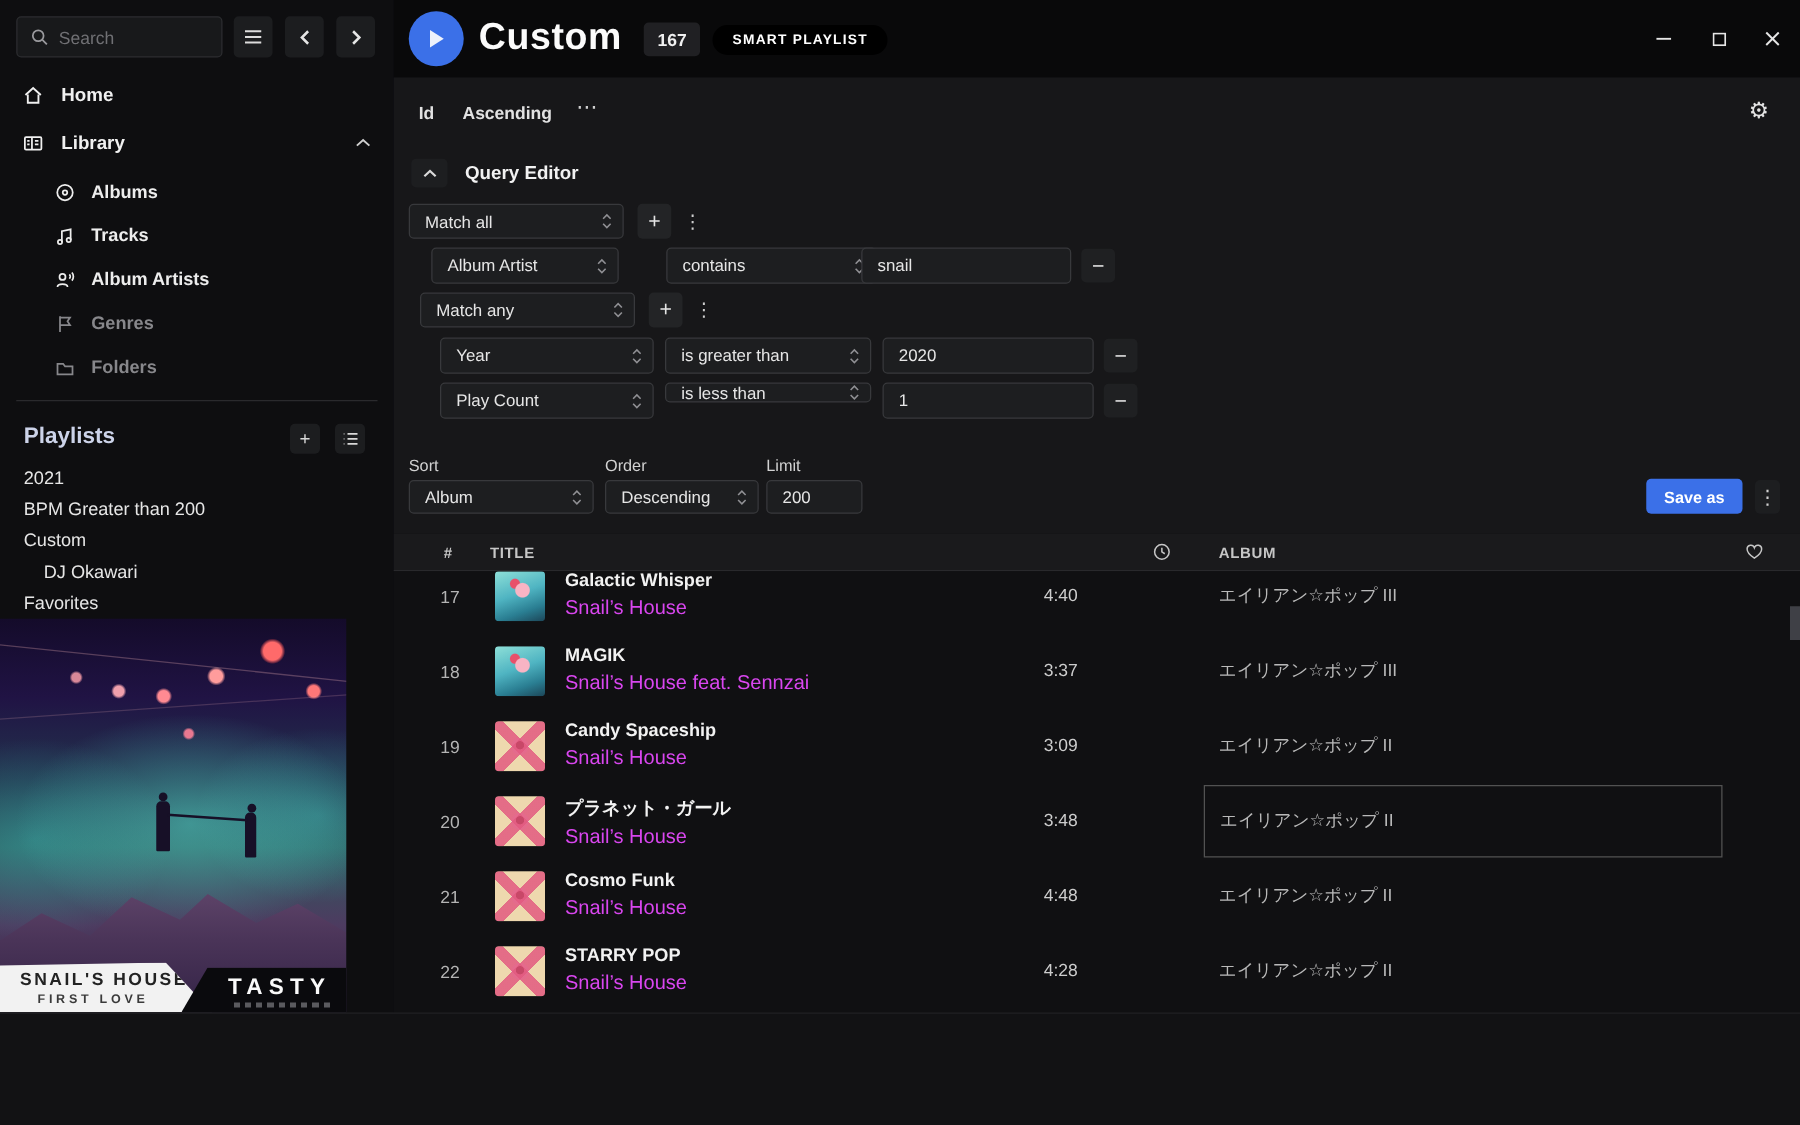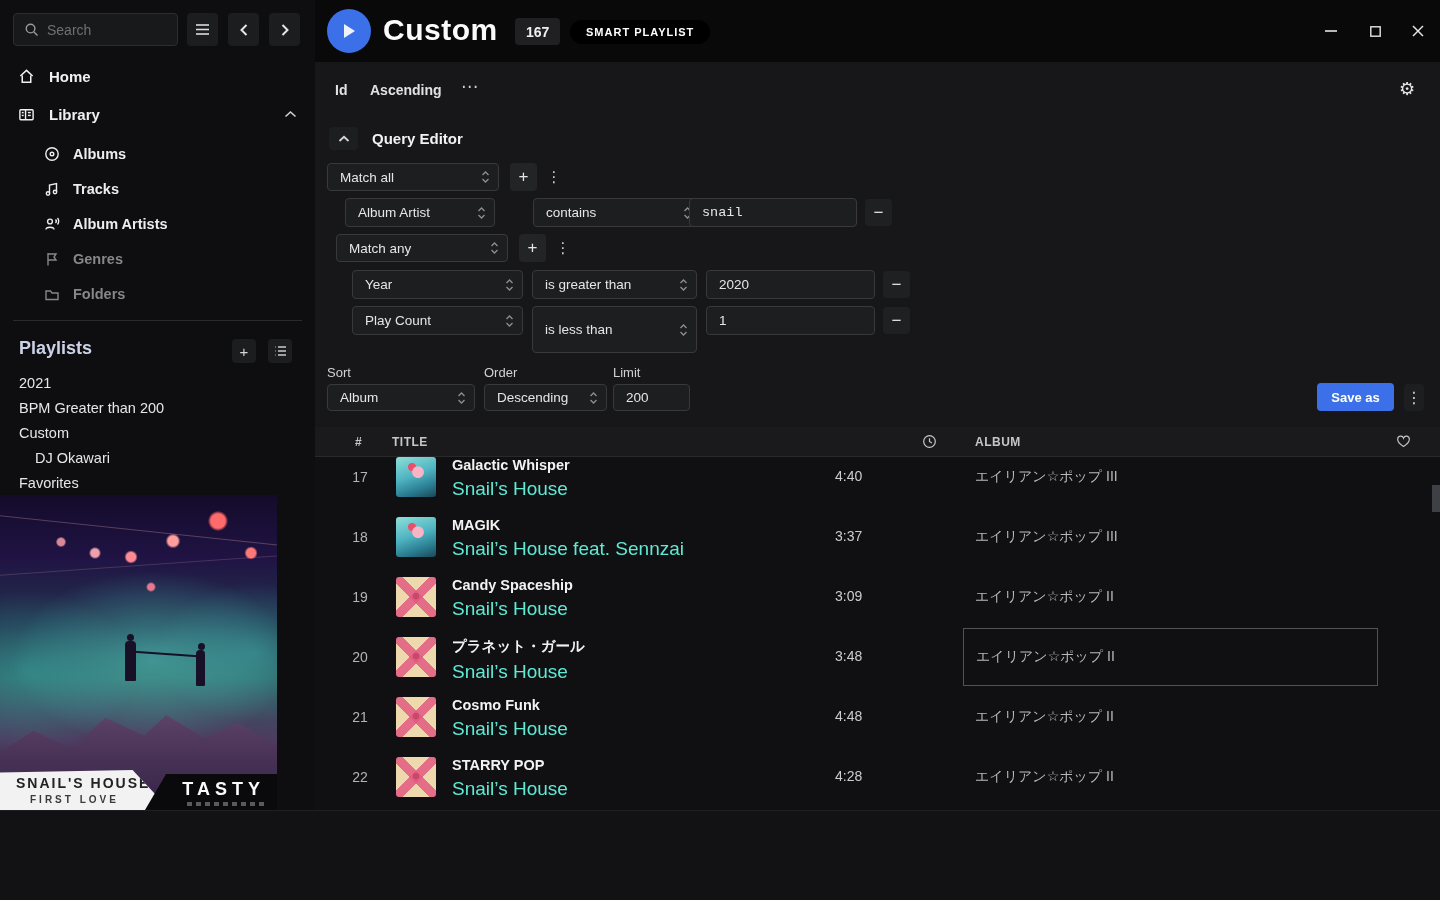--- a/index.html
+++ b/index.html
@@ -113,21 +113,21 @@
       radial-gradient(circle 6px at 40% 25%, #e8506a 0 60%, transparent 75%),
       linear-gradient(160deg,#8ee0d8 0%,#4fb4c2 45%,#2a7e92 75%,#1c4658 100%); }
   .art-b { background:
       radial-gradient(circle 5px at 50% 48%, #c84868 0 60%, transparent 72%),
       linear-gradient(45deg, transparent 42%, rgba(226,90,128,.85) 42% 58%, transparent 58%),
       linear-gradient(-45deg, transparent 42%, rgba(226,90,128,.85) 42% 58%, transparent 58%),
       radial-gradient(circle 17px at 50% 50%, #f0c8d4 0 40%, #eed8ae 41% 100%),
       #f4e6bc; }
   .trow .meta { position:absolute; left:137px; top:10px; display:flex; flex-direction:column; gap:5px; }
   .trow .t-title { font-size:14.5px; font-weight:600; color:#f2f2f2; }
-  .trow .t-artist { font-size:19px; color:#5eead4; }
+  .trow .t-artist { font-size:16px; color:#d946ef; }
   .trow .dur { position:absolute; left:520px; top:21px; width:108px; font-size:14px; color:#cdcdcd; }
   .trow .album-cell { position:absolute; left:660px; top:21px; font-size:14px; color:#b9b9b9; }
   .trow .album-cell.focused { left:648px; top:1px; width:415px; height:58px; border:1px solid #525252;
     display:flex; align-items:center; padding:0 12px; }
   .scroll-thumb { position:absolute; left:1432px; top:485px; width:8px; height:27px; background:#3f4046; cursor:pointer; }
 
   
   .player { position:absolute; left:0; top:810px; width:1440px; height:90px; background:#121214; border-top:1px solid #202023; }
 </style>
 </head>
@@ -366,21 +366,21 @@
   </div>
   <div class="sel" style="left:513px; top:198px; width:168px; height:29px;margin-left:20px;">
     <span>contains</span>
     <span class="ud">
         <svg width="9" height="14" viewBox="0 0 9 14" fill="none" stroke="#8f8f93" stroke-width="1.3">
           <polyline points="1.5,5 4.5,2 7.5,5"></polyline>
           <polyline points="1.5,9 4.5,12 7.5,9"></polyline>
         </svg>
       </span>
   </div>
-  <input class="qinput" style="left: 689px; top: 198px; width: 168px; height: 29px; font-family: Liberation Mono, monospace;" value="snail">
+  <input class="qinput" style="left: 689px; top: 198px; width: 168px; height: 29px;" value="snail">
   <div class="sq-btn" style="left:865px; top:199px; width:27px; height:27px; background:#1f2022;">
     <span>−</span>
   </div>
 
   <div class="sel" style="left:336px; top:234px; width:172px; height:28px;">
     <span>Match any</span>
     <span class="ud">
         <svg width="9" height="14" viewBox="0 0 9 14" fill="none" stroke="#8f8f93" stroke-width="1.3">
           <polyline points="1.5,5 4.5,2 7.5,5"></polyline>
           <polyline points="1.5,9 4.5,12 7.5,9"></polyline>
@@ -417,21 +417,21 @@
 
   <div class="sel" style="left:352px; top:306px; width:171px; height:29px;">
     <span>Play Count</span>
     <span class="ud">
         <svg width="9" height="14" viewBox="0 0 9 14" fill="none" stroke="#8f8f93" stroke-width="1.3">
           <polyline points="1.5,5 4.5,2 7.5,5"></polyline>
           <polyline points="1.5,9 4.5,12 7.5,9"></polyline>
         </svg>
       </span>
   </div>
-  <div class="sel" style="left:532px; top:306px; width:165px; height:47px;justify-content:space-between;">
+  <div class="sel" style="left:532px; top:306px; width:165px; height:16px;justify-content:space-between;">
     <span>is less than</span>
     <span class="ud">
         <svg width="9" height="14" viewBox="0 0 9 14" fill="none" stroke="#8f8f93" stroke-width="1.3">
           <polyline points="1.5,5 4.5,2 7.5,5"></polyline>
           <polyline points="1.5,9 4.5,12 7.5,9"></polyline>
         </svg>
       </span>
   </div>
   <input class="qinput" style="left: 706px; top: 306px; width: 169px; height: 29px;" value="1">
   <div class="sq-btn" style="left:883px; top:307px; width:27px; height:27px; background:#1f2022;">

